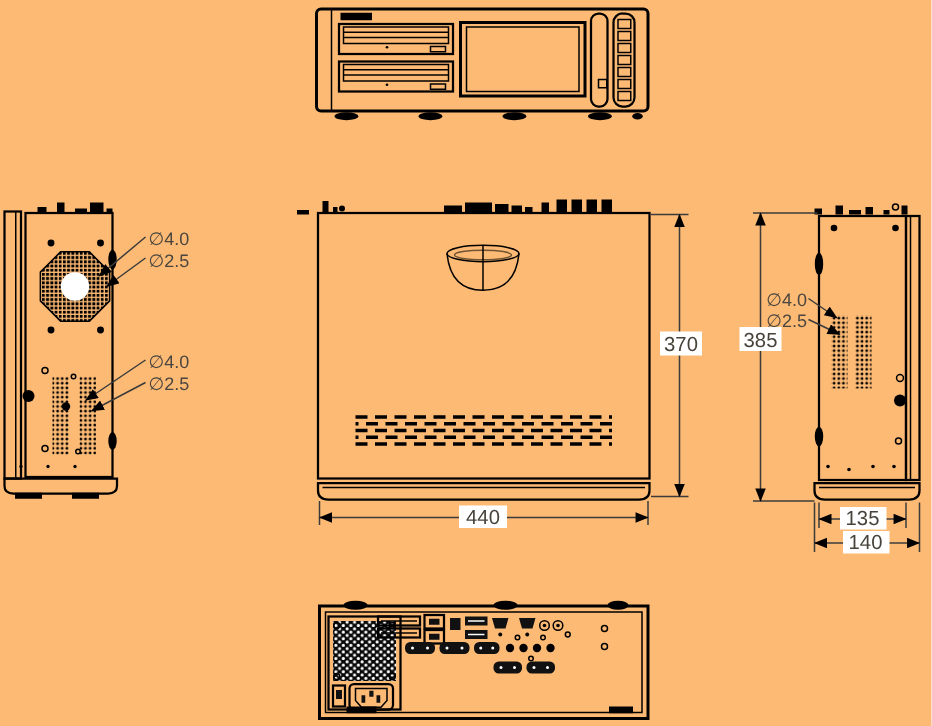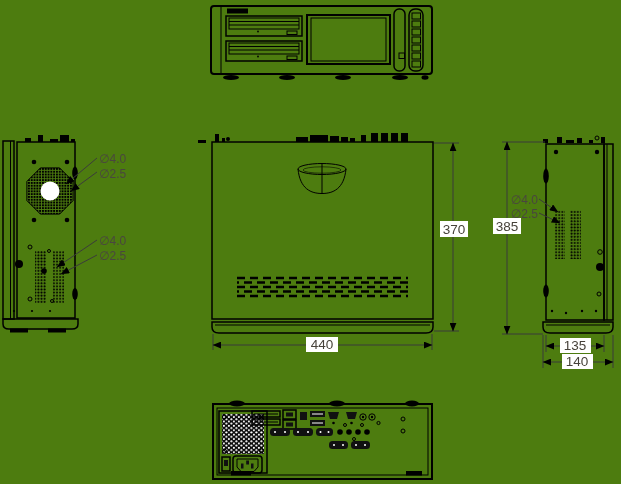--- a/index.html
+++ b/index.html
@@ -1,16 +1,16 @@
 <!DOCTYPE html>
 <html><head>
 <meta charset="utf-8">
 <style>
   html,body{margin:0;padding:0;background:#fff;}
-  .canvas{position:relative;width:621px;height:484px;background:#4d7c0f;overflow:hidden;}
+  .canvas{position:relative;width:621px;height:484px;background:#fdba74;overflow:hidden;}
   svg{display:block;}
   text{font-family:"Liberation Sans","DejaVu Sans",sans-serif;}
   .dim-text{font-size:13.5px;fill:#47423a;}
   .call-text{font-size:12px;fill:#4a463f;}
   .ln{stroke:#000;fill:none;}
   .thin{stroke-width:1;}
   .med{stroke-width:1.5;}
   .thick{stroke-width:2;}
   .dimln{stroke:#3b3b3b;stroke-width:1;fill:none;}
 </style>

